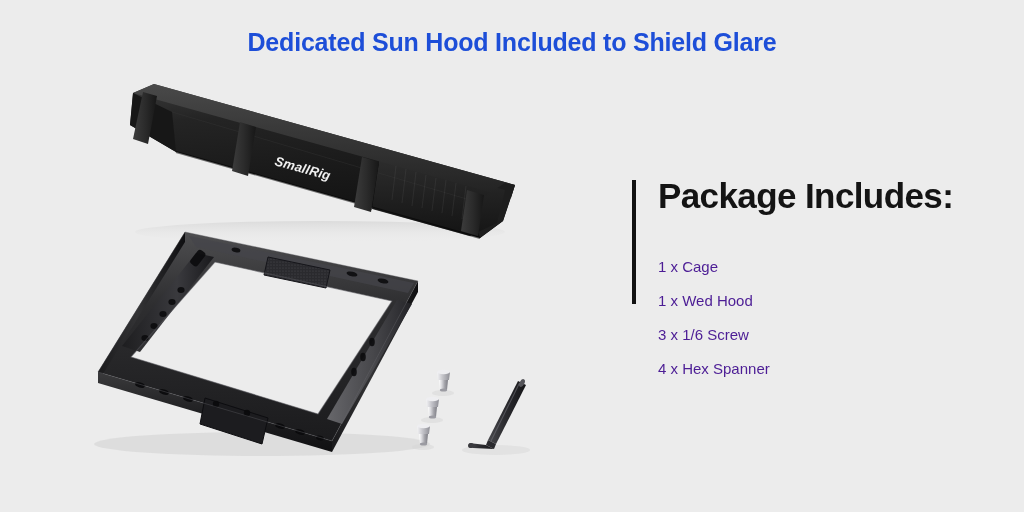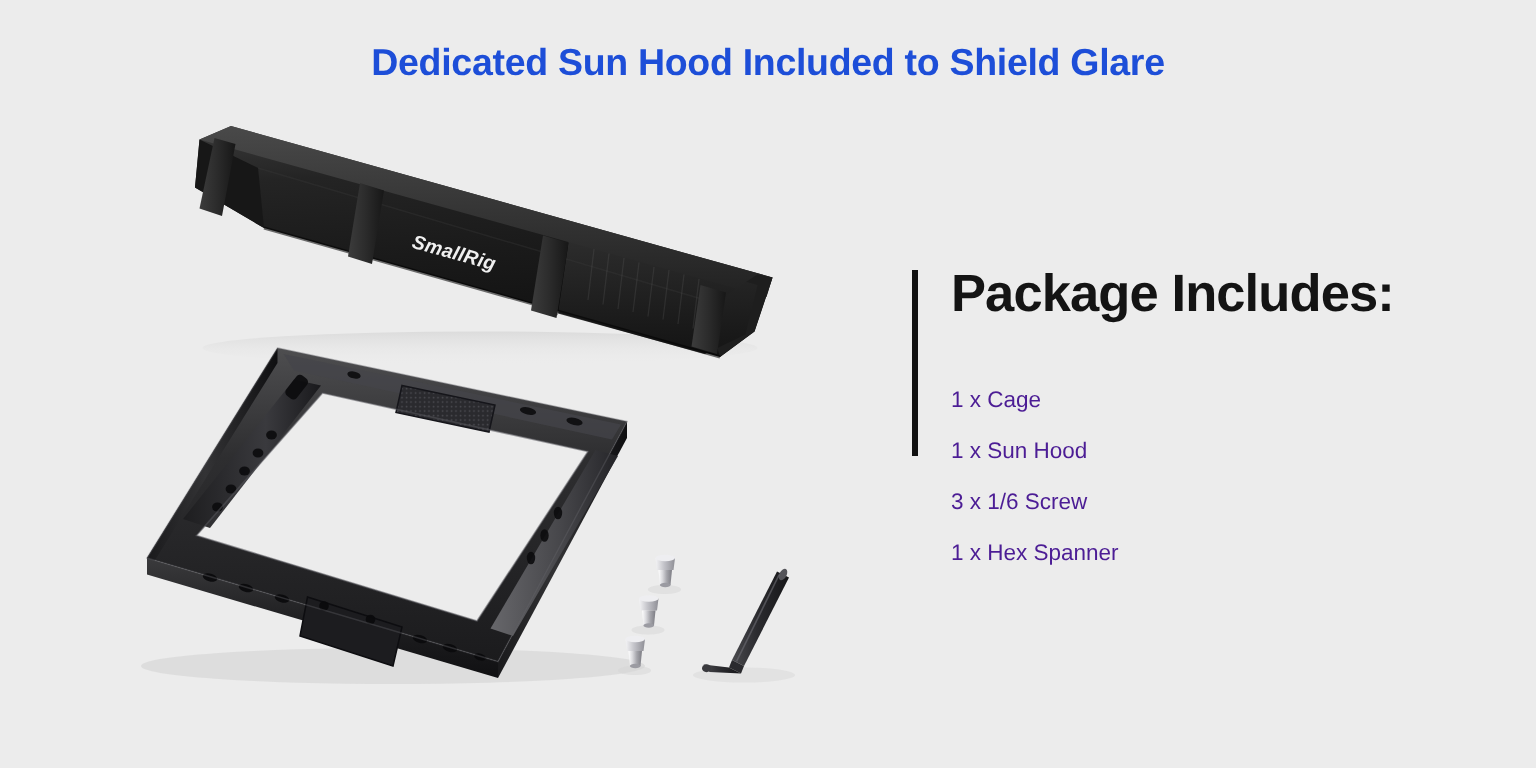--- a/index.html
+++ b/index.html
@@ -28,21 +28,21 @@
     font-size: 25px;
     font-weight: bold;
     color: #1d4ed8;
     letter-spacing: -0.2px;
     white-space: nowrap;
   }
 
   
   #package-panel {
     position: absolute;
-    left: 608px;
+    left: 632px;
     top: 176px;
     width: 340px;
     height: 210px;
     text-decoration: underline;
   }
   #accent-bar {
     position: absolute;
     left: 0;
     top: 4px;
     width: 4px;
@@ -310,19 +310,19 @@
 
       <path d="M 519.5,383 L 491,441" stroke="#6e6e74" stroke-width="1.1" opacity="0.6" fill="none"></path>
     </g>
   </svg>
 
   <div id="package-panel">
     <div id="accent-bar"></div>
     <div id="package-heading">Package Includes:</div>
     <ul id="package-list">
       <li>1 x Cage</li>
-      <li>1 x Sun Hood</li>
+      <li>1 x Wed Hood</li>
       <li>3 x 1/6 Screw</li>
-      <li>1 x Hex Spanner</li>
+      <li>4 x Hex Spanner</li>
     </ul>
   </div>
 
 </div>
 
 </body></html>

